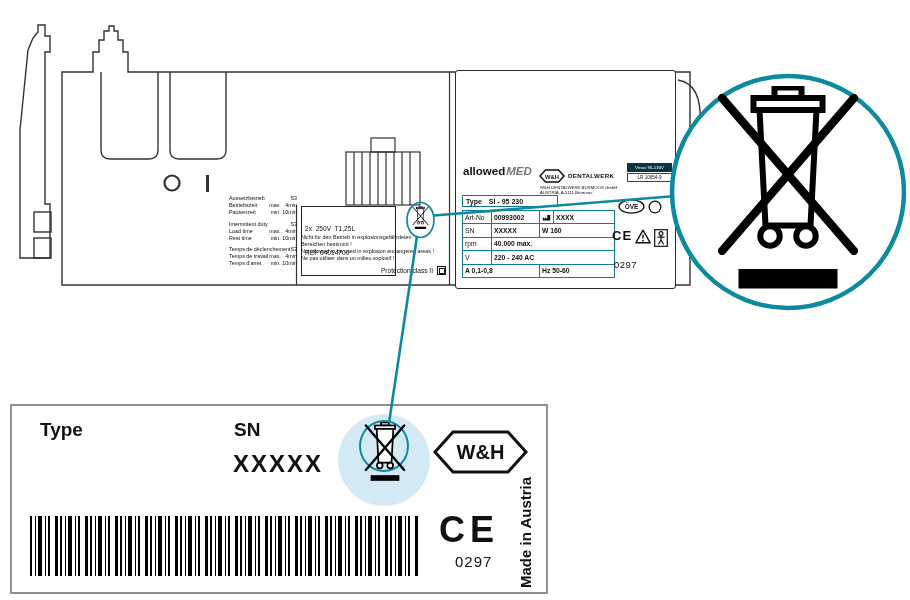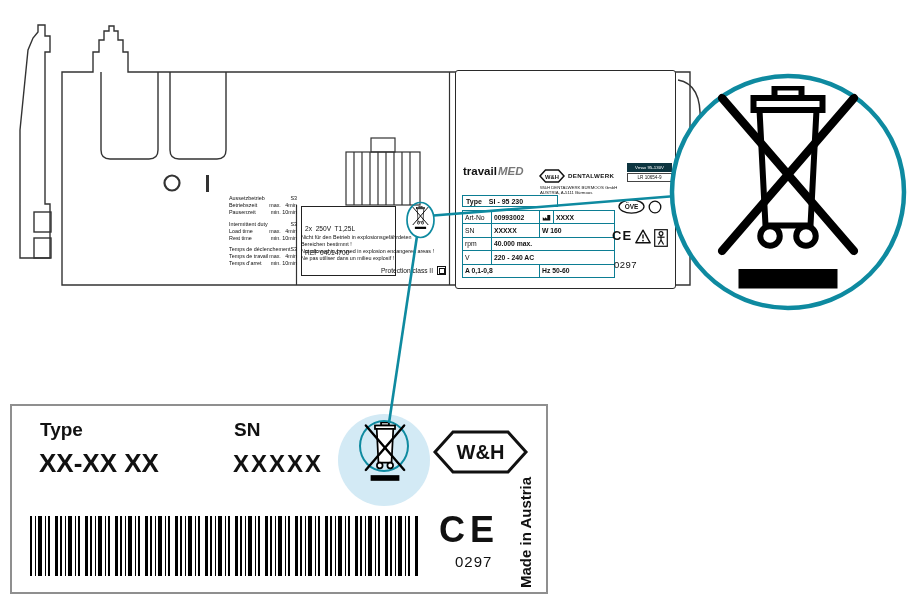--- a/index.html
+++ b/index.html
@@ -192,21 +192,21 @@
   </div>
   <div class="abs protection">
     <span>Protection class II</span>
     <span class="classii">
         <span></span>
       </span>
   </div>
 
   <div class="abs plate">
     <div class="abs brand">
-      <span>travail</span><span class="b2">MED</span>
+      <span>allowed</span><span class="b2">MED</span>
     </div>
     <svg class="abs hex-small" width="26" height="14" viewBox="0 0 26 14">
       <polygon points="1,7 6.5,1 19.5,1 25,7 19.5,13 6.5,13" fill="none" stroke="#111" stroke-width="1.5"></polygon>
       <text x="13" y="9.6" text-anchor="middle" font-size="5.8" font-weight="bold" fill="#111">W&amp;H</text>
     </svg>
     <div class="abs dentalwerk">DENTALWERK</div>
     <div class="abs address">
       <div>W&amp;H DENTALWERK BÜRMOOS GmbH</div>
       <div>AUSTRIA, A-5111 Bürmoos</div>
     </div>
@@ -274,21 +274,20 @@
         <line x1="7" y1="11" x2="4.4" y2="15.5" stroke="#111" stroke-width="1.2"></line>
         <line x1="7" y1="11" x2="9.6" y2="15.5" stroke="#111" stroke-width="1.2"></line>
       </svg>
     </div>
     <div class="abs ce-num">0297</div>
   </div>
 
   <div class="abs label2">
     <div class="abs l2-type">Type</div>
     <div class="abs l2-sn">SN</div>
-    <div class="abs l2-typev">XX-XX XX</div>
     <div class="abs l2-snv">XXXXX</div>
 
     <div class="abs l2-circle"></div>
     <div class="abs l2-ring"></div>
     <svg class="abs l2-weee" width="44" height="61" viewBox="0 0 100 140">
       <use href="#weee"></use>
     </svg>
 
     <svg class="abs l2-wh" width="97" height="46" viewBox="0 0 97 46">
       <polygon points="3,23 21,3 76,3 94,23 76,43 21,43" fill="none" stroke="#111" stroke-width="3"></polygon>

